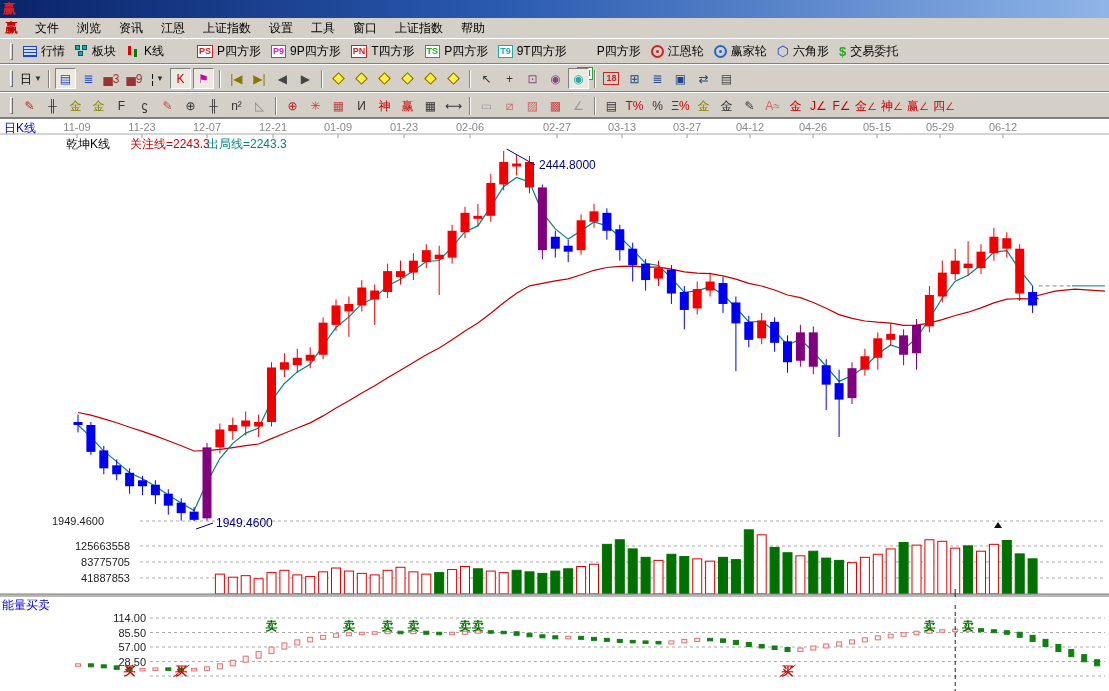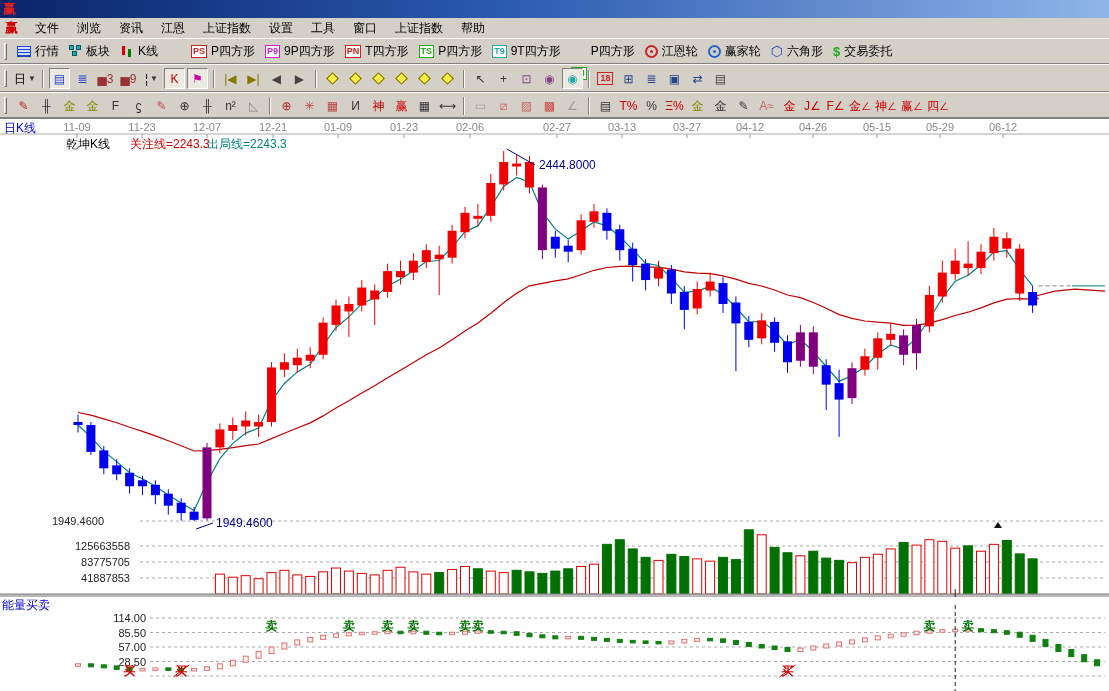--- a/index.html
+++ b/index.html
@@ -8,21 +8,21 @@
   
   .titlebar{height:18px;background:linear-gradient(to right,#0a246a 0%,#2a5ab0 45%,#8fb5e8 100%);
     display:flex;align-items:center;color:#fff;font-size:12px;font-weight:bold;padding-left:3px;white-space:nowrap}
   .app-icon{color:#e02020;background:transparent;font-weight:bold;font-size:13px;margin-right:4px}
   
   .menubar{height:20px;display:flex;align-items:center;font-size:12px;background:#d4d0c8;padding-left:3px}
   .menubar .app-icon2{color:#cc0000;font-weight:bold;font-size:13px;margin:0 8px 0 2px}
   .menu-item{padding:2px 9px;color:#000;cursor:default}
   
   .tb{display:flex;align-items:center;background:#d4d0c8;border-top:1px solid #ffffff;
-    box-shadow:inset 0 -1px 0 #808080;padding:0 2px;white-space:nowrap}
+    box-shadow:inset 0 -1px 0 #808080;padding:0 8px;white-space:nowrap}
   .tb1{height:26px}.tb2{height:28px}.tb3{height:26px}
   .grip{width:3px;height:17px;border:1px solid;border-color:#fff #707070 #707070 #fff;margin:0 5px 0 2px;background:#d4d0c8}
   .tbtn{display:flex;align-items:center;gap:4px;padding:2px 5px;font-size:12px;color:#000;cursor:default}
   .ibtn{min-width:21px;height:21px;display:flex;align-items:center;justify-content:center;
     font-size:12px;margin:0 1px;border:1px solid transparent;cursor:default;line-height:1}
   .ibtn.sel{background:#ece9e0;border-color:#808080 #fff #fff #808080}
   .sep{width:0;height:18px;border-left:1px solid #808080;border-right:1px solid #fff;margin:0 4px}
   .dd{font-size:8px;color:#333;margin-left:2px}
   .diamond{width:9px;height:9px;background:#ffee44;border:1px solid #776600;transform:rotate(45deg)}
   .boxg{border:1px solid currentColor;font-size:9px;font-weight:bold;padding:0 2px;line-height:11px}

